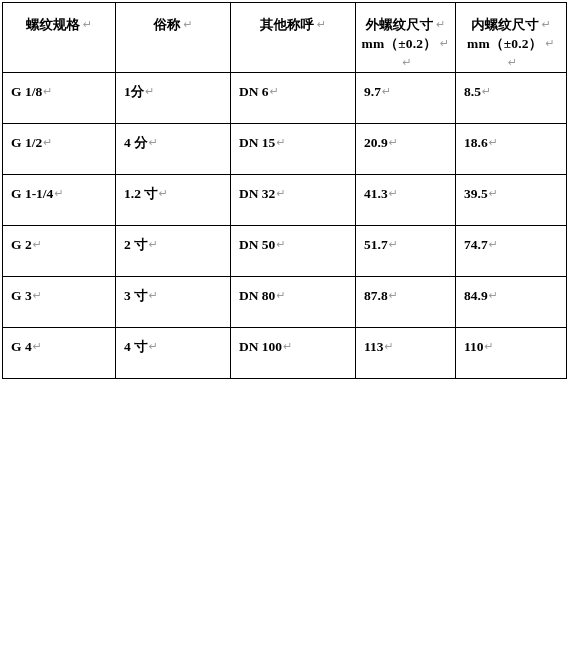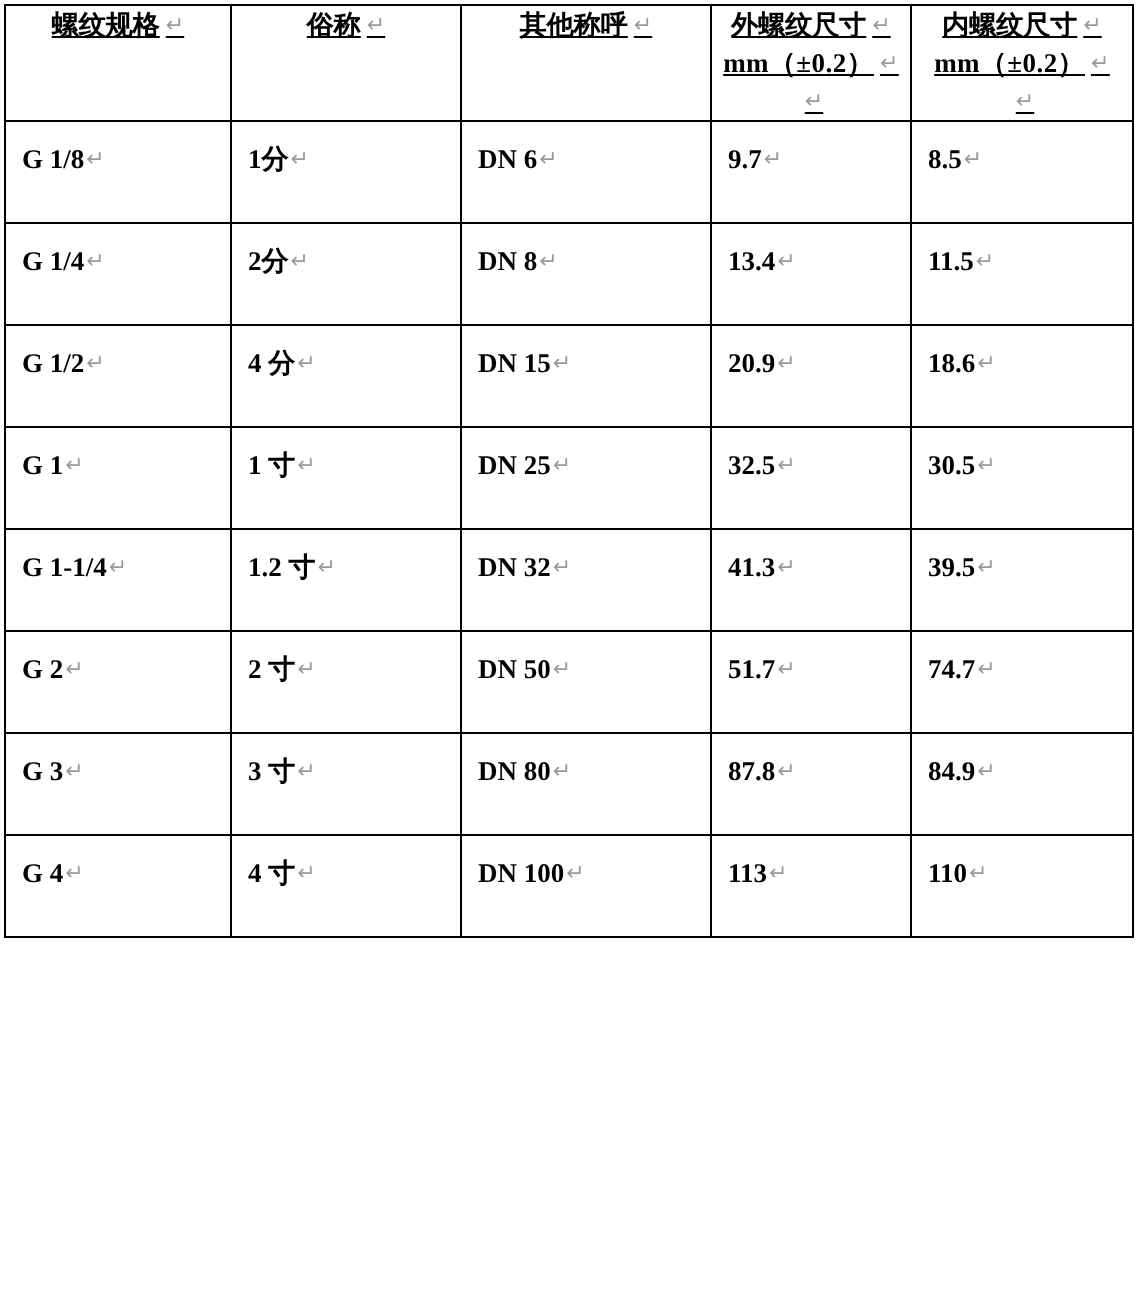--- a/index.html
+++ b/index.html
@@ -38,22 +38,21 @@
   col.c1 { width: 113px; }
   col.c2 { width: 115px; }
   col.c3 { width: 125px; }
   col.c4 { width: 100px; }
   col.c5 { width: 111px; }
 
   
   #thread-table thead th {
     height: 56px;
     text-align: center;
-    padding-top: 0;
-    text-decoration: underline;
+    padding-top: 12px;
   }
   .hdr-line {
     display: block;
     white-space: nowrap;
   }
   .hdr-line.sub {
     font-family: "Liberation Serif", "DejaVu Serif", serif;
     letter-spacing: 0.2px;
   }
 
@@ -114,39 +113,25 @@
   </thead>
   <tbody>
       <tr>
         <td><span>G 1/8</span><span class="pilcrow">↵</span></td>
         <td><span>1分</span><span class="pilcrow">↵</span></td>
         <td><span>DN 6</span><span class="pilcrow">↵</span></td>
         <td><span>9.7</span><span class="pilcrow">↵</span></td>
         <td><span>8.5</span><span class="pilcrow">↵</span></td>
       </tr>
       <tr>
-        <td><span>G 1/4</span><span class="pilcrow">↵</span></td>
-        <td><span>2分</span><span class="pilcrow">↵</span></td>
-        <td><span>DN 8</span><span class="pilcrow">↵</span></td>
-        <td><span>13.4</span><span class="pilcrow">↵</span></td>
-        <td><span>11.5</span><span class="pilcrow">↵</span></td>
-      </tr>
-      <tr>
         <td><span>G 1/2</span><span class="pilcrow">↵</span></td>
         <td><span>4 分</span><span class="pilcrow">↵</span></td>
         <td><span>DN 15</span><span class="pilcrow">↵</span></td>
         <td><span>20.9</span><span class="pilcrow">↵</span></td>
         <td><span>18.6</span><span class="pilcrow">↵</span></td>
-      </tr>
-      <tr>
-        <td><span>G 1</span><span class="pilcrow">↵</span></td>
-        <td><span>1 寸</span><span class="pilcrow">↵</span></td>
-        <td><span>DN 25</span><span class="pilcrow">↵</span></td>
-        <td><span>32.5</span><span class="pilcrow">↵</span></td>
-        <td><span>30.5</span><span class="pilcrow">↵</span></td>
       </tr>
       <tr>
         <td><span>G 1-1/4</span><span class="pilcrow">↵</span></td>
         <td><span>1.2 寸</span><span class="pilcrow">↵</span></td>
         <td><span>DN 32</span><span class="pilcrow">↵</span></td>
         <td><span>41.3</span><span class="pilcrow">↵</span></td>
         <td><span>39.5</span><span class="pilcrow">↵</span></td>
       </tr>
       <tr>
         <td><span>G 2</span><span class="pilcrow">↵</span></td>

